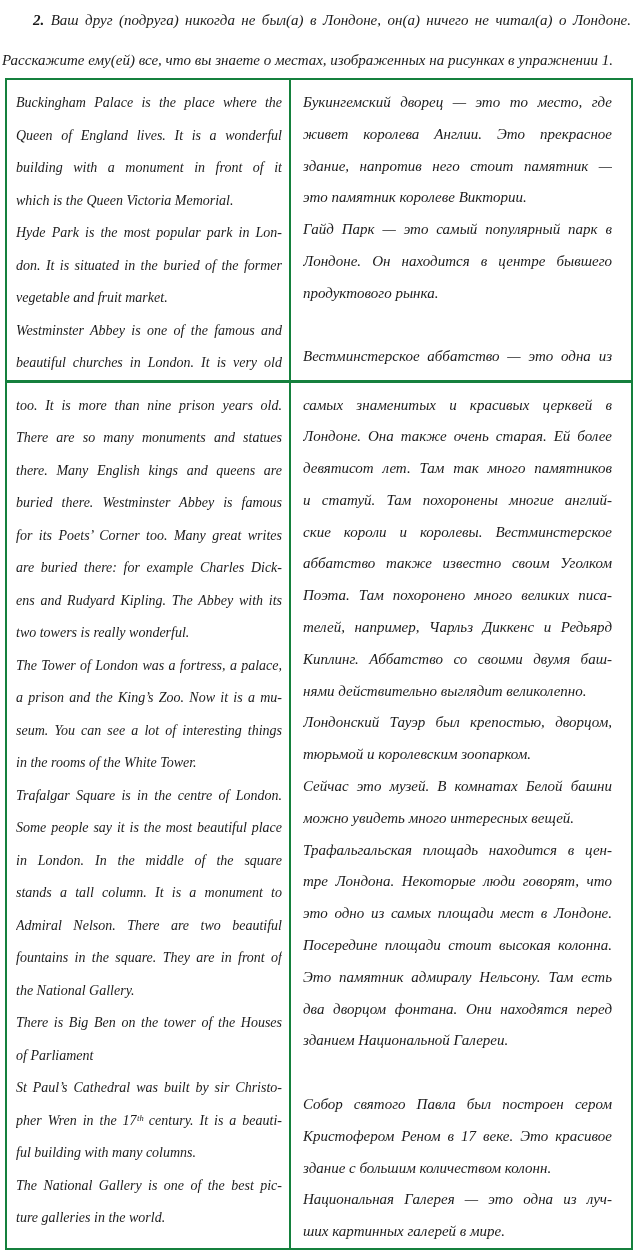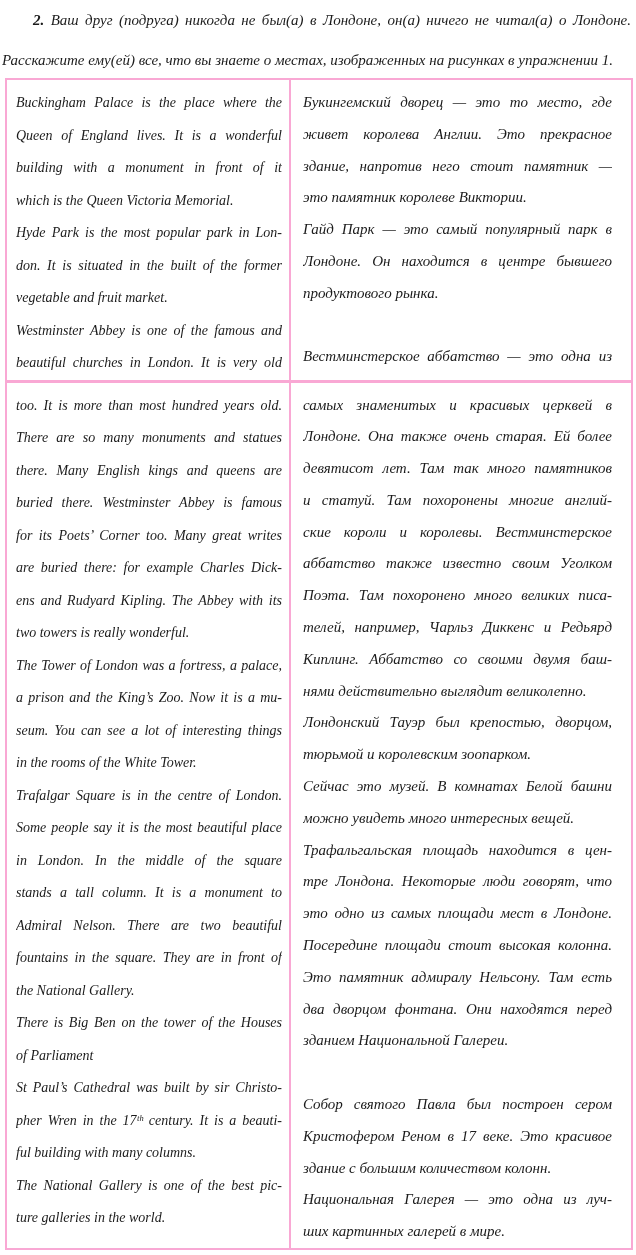--- a/index.html
+++ b/index.html
@@ -42,21 +42,21 @@
   }
   
   table.trans {
     border-collapse: collapse;
     table-layout: fixed;
     width: 626px;
     margin: 4px 0 0 5px;
   }
   td {
     vertical-align: top;
-    border: 2px solid #f9a8d4;
+    border: 2px solid #15803d;
     overflow: hidden;
     box-sizing: border-box;
   }
   tr.row1 td {
     border-bottom-width: 3px;
     height: 299px;
   }
   td.en {
     width: 284px;
     padding: 7px 7px 0 9px;
@@ -95,40 +95,40 @@
 
   <table class="trans">
     <tbody>
         <tr class="row1">
       <td class="en">
             <div class="line">Buckingham Palace is the place where the</div>
             <div class="line">Queen of England lives. It is a wonderful</div>
             <div class="line">building with a monument in front of it</div>
             <div class="line end">which is the Queen Victoria Memorial.</div>
             <div class="line">Hyde Park is the most popular park in Lon-</div>
-            <div class="line">don. It is situated in the built of the former</div>
+            <div class="line">don. It is situated in the buried of the former</div>
             <div class="line end">vegetable and fruit market.</div>
             <div class="line">Westminster Abbey is one of the famous and</div>
             <div class="line">beautiful churches in London. It is very old</div>
           </td>
       <td class="ru">
             <div class="line">Букингемский дворец — это то место, где</div>
             <div class="line">живет королева Англии. Это прекрасное</div>
             <div class="line">здание, напротив него стоит памятник —</div>
             <div class="line end">это памятник королеве Виктории.</div>
             <div class="line">Гайд Парк — это самый популярный парк в</div>
             <div class="line">Лондоне. Он находится в центре бывшего</div>
             <div class="line end">продуктового рынка.</div>
             <div class="line end">&nbsp;</div>
             <div class="line">Вестминстерское аббатство — это одна из</div>
           </td>
     </tr>
     <tr class="row2">
       <td class="en">
-            <div class="line">too. It is more than most hundred years old.</div>
+            <div class="line">too. It is more than nine prison years old.</div>
             <div class="line">There are so many monuments and statues</div>
             <div class="line">there. Many English kings and queens are</div>
             <div class="line">buried there. Westminster Abbey is famous</div>
             <div class="line">for its Poets’ Corner too. Many great writes</div>
             <div class="line">are buried there: for example Charles Dick-</div>
             <div class="line">ens and Rudyard Kipling. The Abbey with its</div>
             <div class="line end">two towers is really wonderful.</div>
             <div class="line">The Tower of London was a fortress, a palace,</div>
             <div class="line">a prison and the King’s Zoo. Now it is a mu-</div>
             <div class="line">seum. You can see a lot of interesting things</div>

